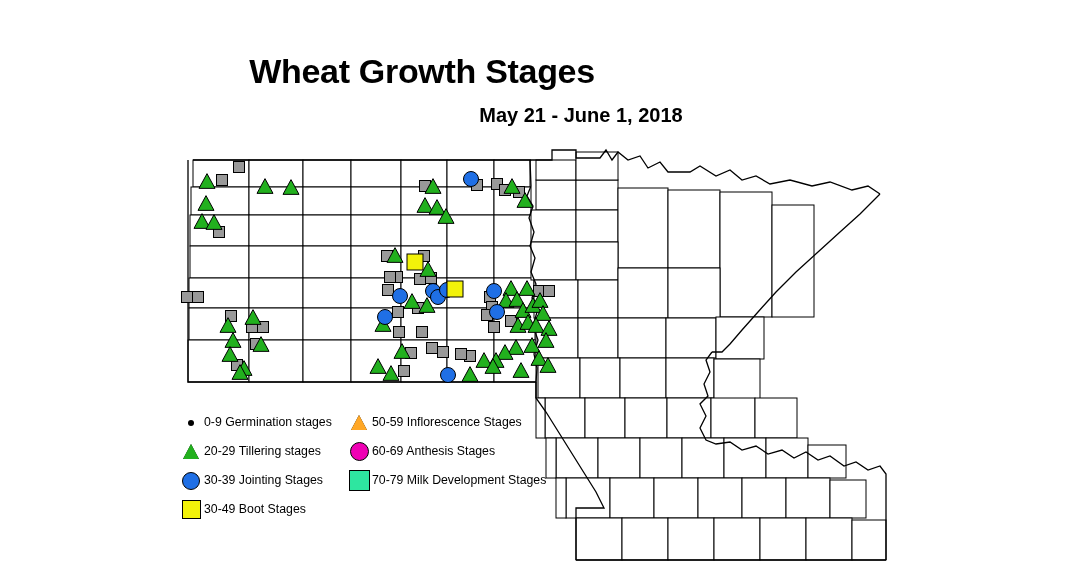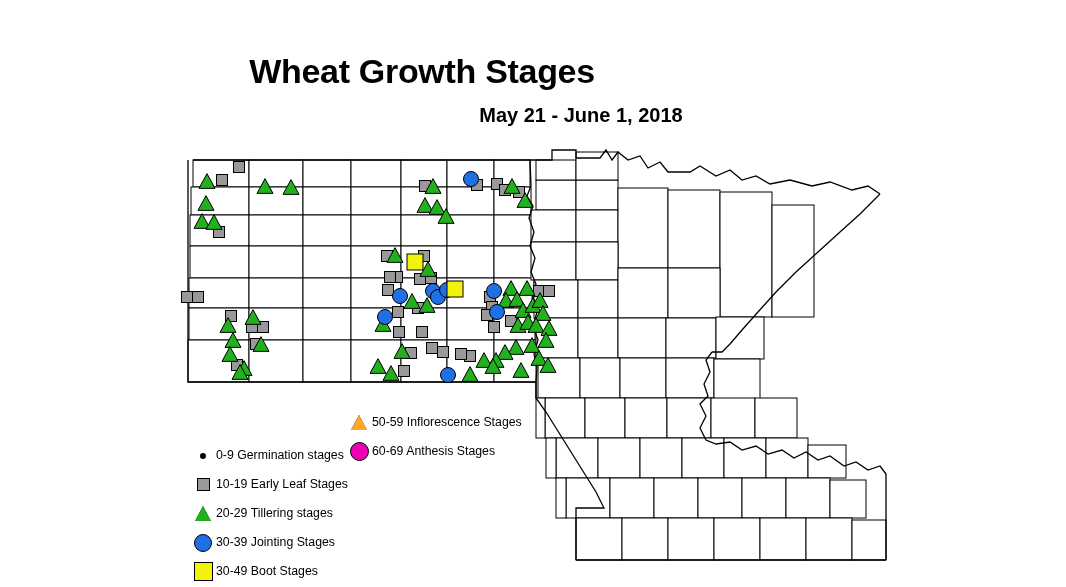--- a/index.html
+++ b/index.html
@@ -9,21 +9,21 @@
          font-size:34px;font-weight:bold;letter-spacing:-0.3px;}
   #subtitle{position:absolute;top:104px;left:0;width:1066px;text-align:center;
             font-size:20px;font-weight:bold;padding-left:48px;}
   #mapwrap{position:absolute;left:0;top:0;width:1066px;height:587px;}
   svg{display:block;}
   .cty{fill:#ffffff;stroke:#000000;stroke-width:1;vector-effect:non-scaling-stroke;}
   .statebd{fill:none;stroke:#000000;stroke-width:1.3;vector-effect:non-scaling-stroke;}
   .mk{stroke:#000000;stroke-width:1;}
   #legend{position:absolute;left:178px;top:408px;width:400px;height:140px;}
   .lgcol{position:absolute;top:0;}
-  .lgcol.a{left:12px;margin-top:33px;}
+  .lgcol.a{left:0;}
   .lgcol.b{left:168px;}
   .lgrow{position:relative;height:29px;display:flex;align-items:center;}
   .lgsym{width:26px;height:26px;position:relative;flex:0 0 26px;
          display:flex;align-items:center;justify-content:center;}
   .lgtxt{font-size:12.3px;white-space:nowrap;line-height:1;}
   .sq{border:1px solid #000;box-sizing:border-box;}
   .ci{border:1px solid #000;border-radius:50%;box-sizing:border-box;}
   .tri{width:0;height:0;border-left:9px solid transparent;
        border-right:9px solid transparent;}
 </style>
@@ -303,26 +303,20 @@
 <div id="legend">
   <div class="lgcol a">
       <div class="lgrow">
         <div class="lgsym">
           <div style="width: 6px; height: 6px; border-radius: 50%; background: rgb(0, 0, 0);"></div>
         </div>
         <span class="lgtxt">0-9 Germination stages</span>
       </div>
       <div class="lgrow">
         <div class="lgsym">
-          <div class="sq" style="width: 13px; height: 13px; background: rgb(153, 153, 153);"></div>
-        </div>
-        <span class="lgtxt">10-19 Early Leaf Stages</span>
-      </div>
-      <div class="lgrow">
-        <div class="lgsym">
           <div class="tri" style="border-left-width: 8.5px; border-right-width: 8.5px; border-bottom: 15.64px solid rgb(34, 176, 30); filter: drop-shadow(rgb(0, 0, 0) 0px 0px 0.6px);"></div>
         </div>
         <span class="lgtxt">20-29 Tillering stages</span>
       </div>
       <div class="lgrow">
         <div class="lgsym">
           <div class="ci" style="width: 18px; height: 18px; background: rgb(31, 111, 229);"></div>
         </div>
         <span class="lgtxt">30-39 Jointing Stages</span>
       </div>
@@ -339,14 +333,20 @@
           <div class="tri" style="border-left-width: 8.5px; border-right-width: 8.5px; border-bottom: 15.64px solid rgb(255, 167, 38); filter: drop-shadow(rgb(0, 0, 0) 0px 0px 0.6px);"></div>
         </div>
         <span class="lgtxt">50-59 Inflorescence Stages</span>
       </div>
       <div class="lgrow">
         <div class="lgsym">
           <div class="ci" style="width: 19px; height: 19px; background: rgb(239, 0, 180);"></div>
         </div>
         <span class="lgtxt">60-69 Anthesis Stages</span>
       </div>
+      <div class="lgrow">
+        <div class="lgsym">
+          <div class="sq" style="width: 21px; height: 21px; background: rgb(46, 230, 160);"></div>
+        </div>
+        <span class="lgtxt">70-79 Milk Development Stages</span>
+      </div>
     </div>
 </div>
 
 </body></html>

